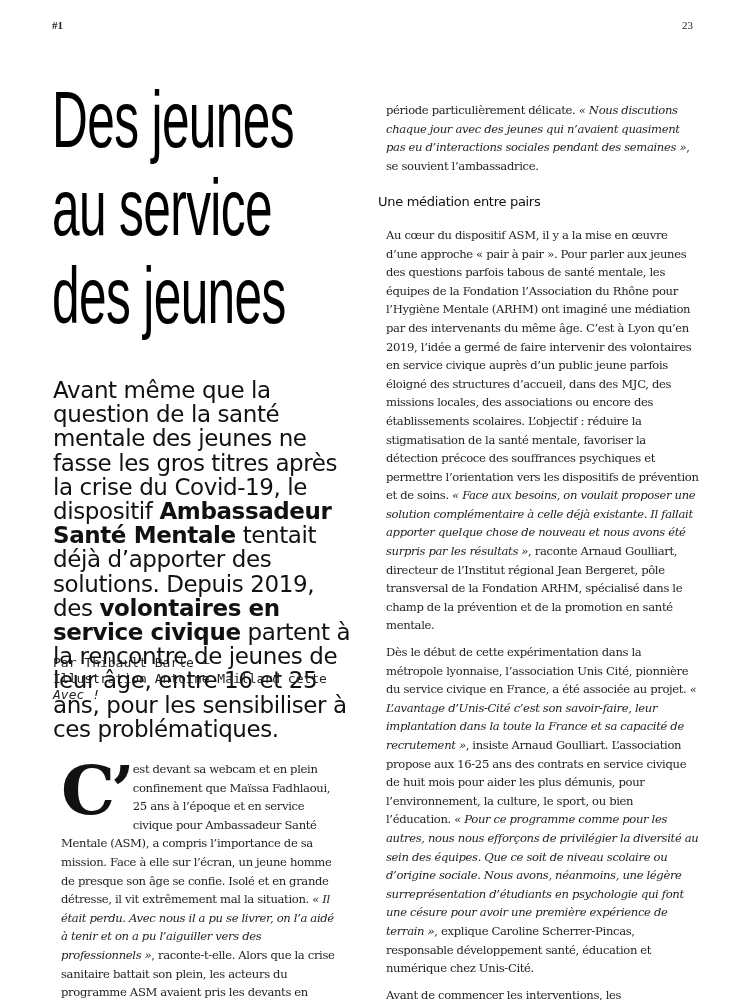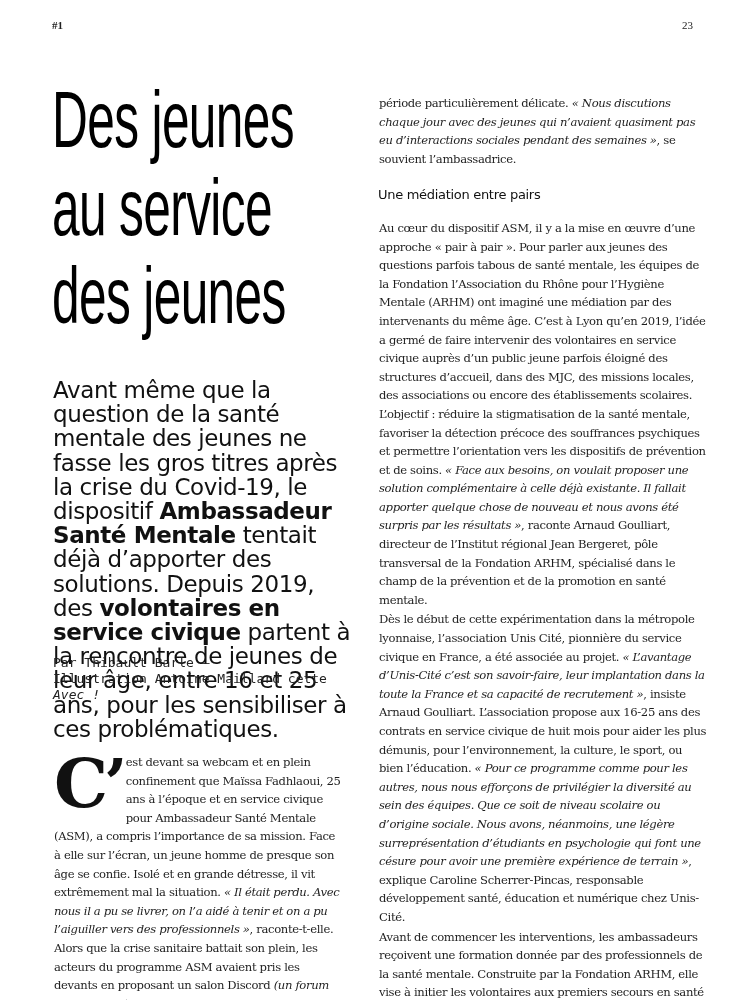--- a/index.html
+++ b/index.html
@@ -26,21 +26,21 @@
   .byline {
     position: absolute; left: 53px; top: 655px; width: 300px;
     font-family: "DejaVu Sans Mono", monospace; font-size: 13px; line-height: 16px; color: #222;
   }
   .byline i { font-style: italic; }
 
   .body-col {
     position: absolute; font-family: "DejaVu Serif", serif; font-size: 11.6px;
     line-height: 18.6px; color: #1e1e1e; letter-spacing: -0.35px;
   }
-  .body-col p { margin: 1px; }
+  .body-col p { margin: 8px; }
   .body-col i { font-style: italic; }
   .col-left { left: 53px; top: 752px; width: 290px; }
   .col-right { left: 378px; top: 93px; width: 330px; }
 
   .dropcap {
     float: left; font-family: "DejaVu Serif", serif; font-size: 68px; line-height: 52px;
     margin: 4px 2px 0 0; font-weight: bold; color: #111; letter-spacing: -4px;
   }
   .subhead {
     font-family: "DejaVu Sans", sans-serif; font-weight: normal; font-size: 13px;

